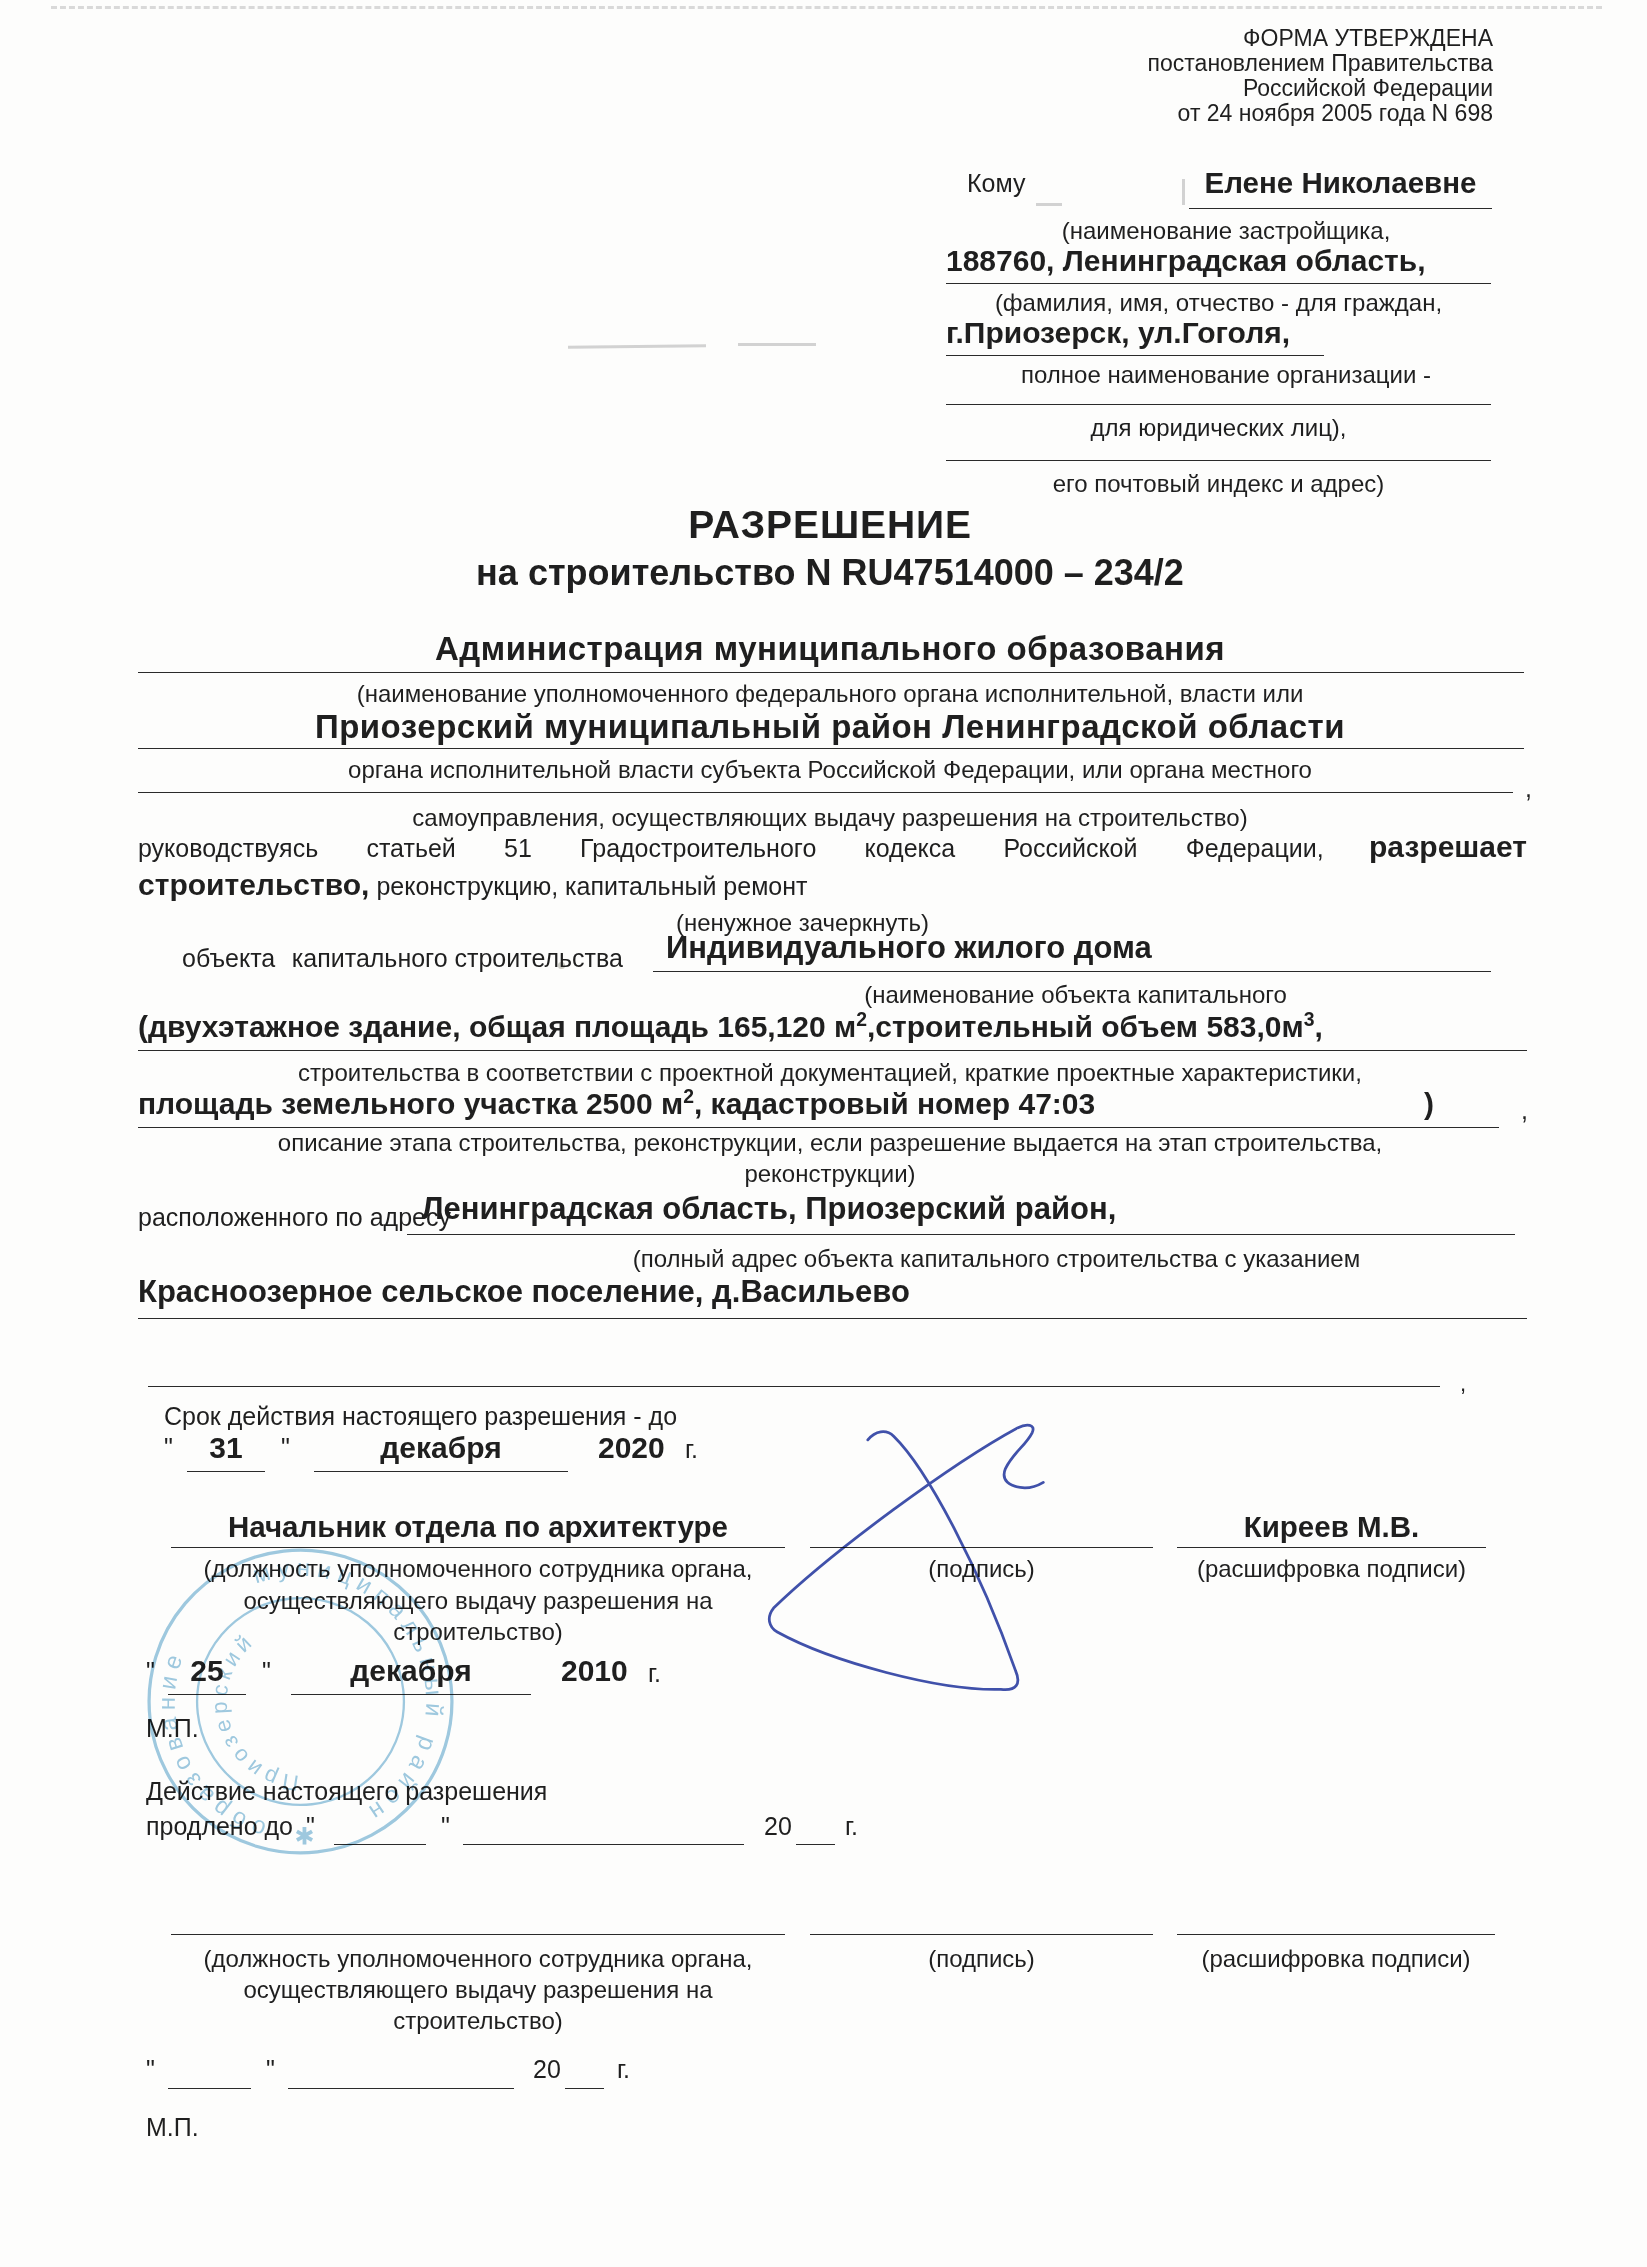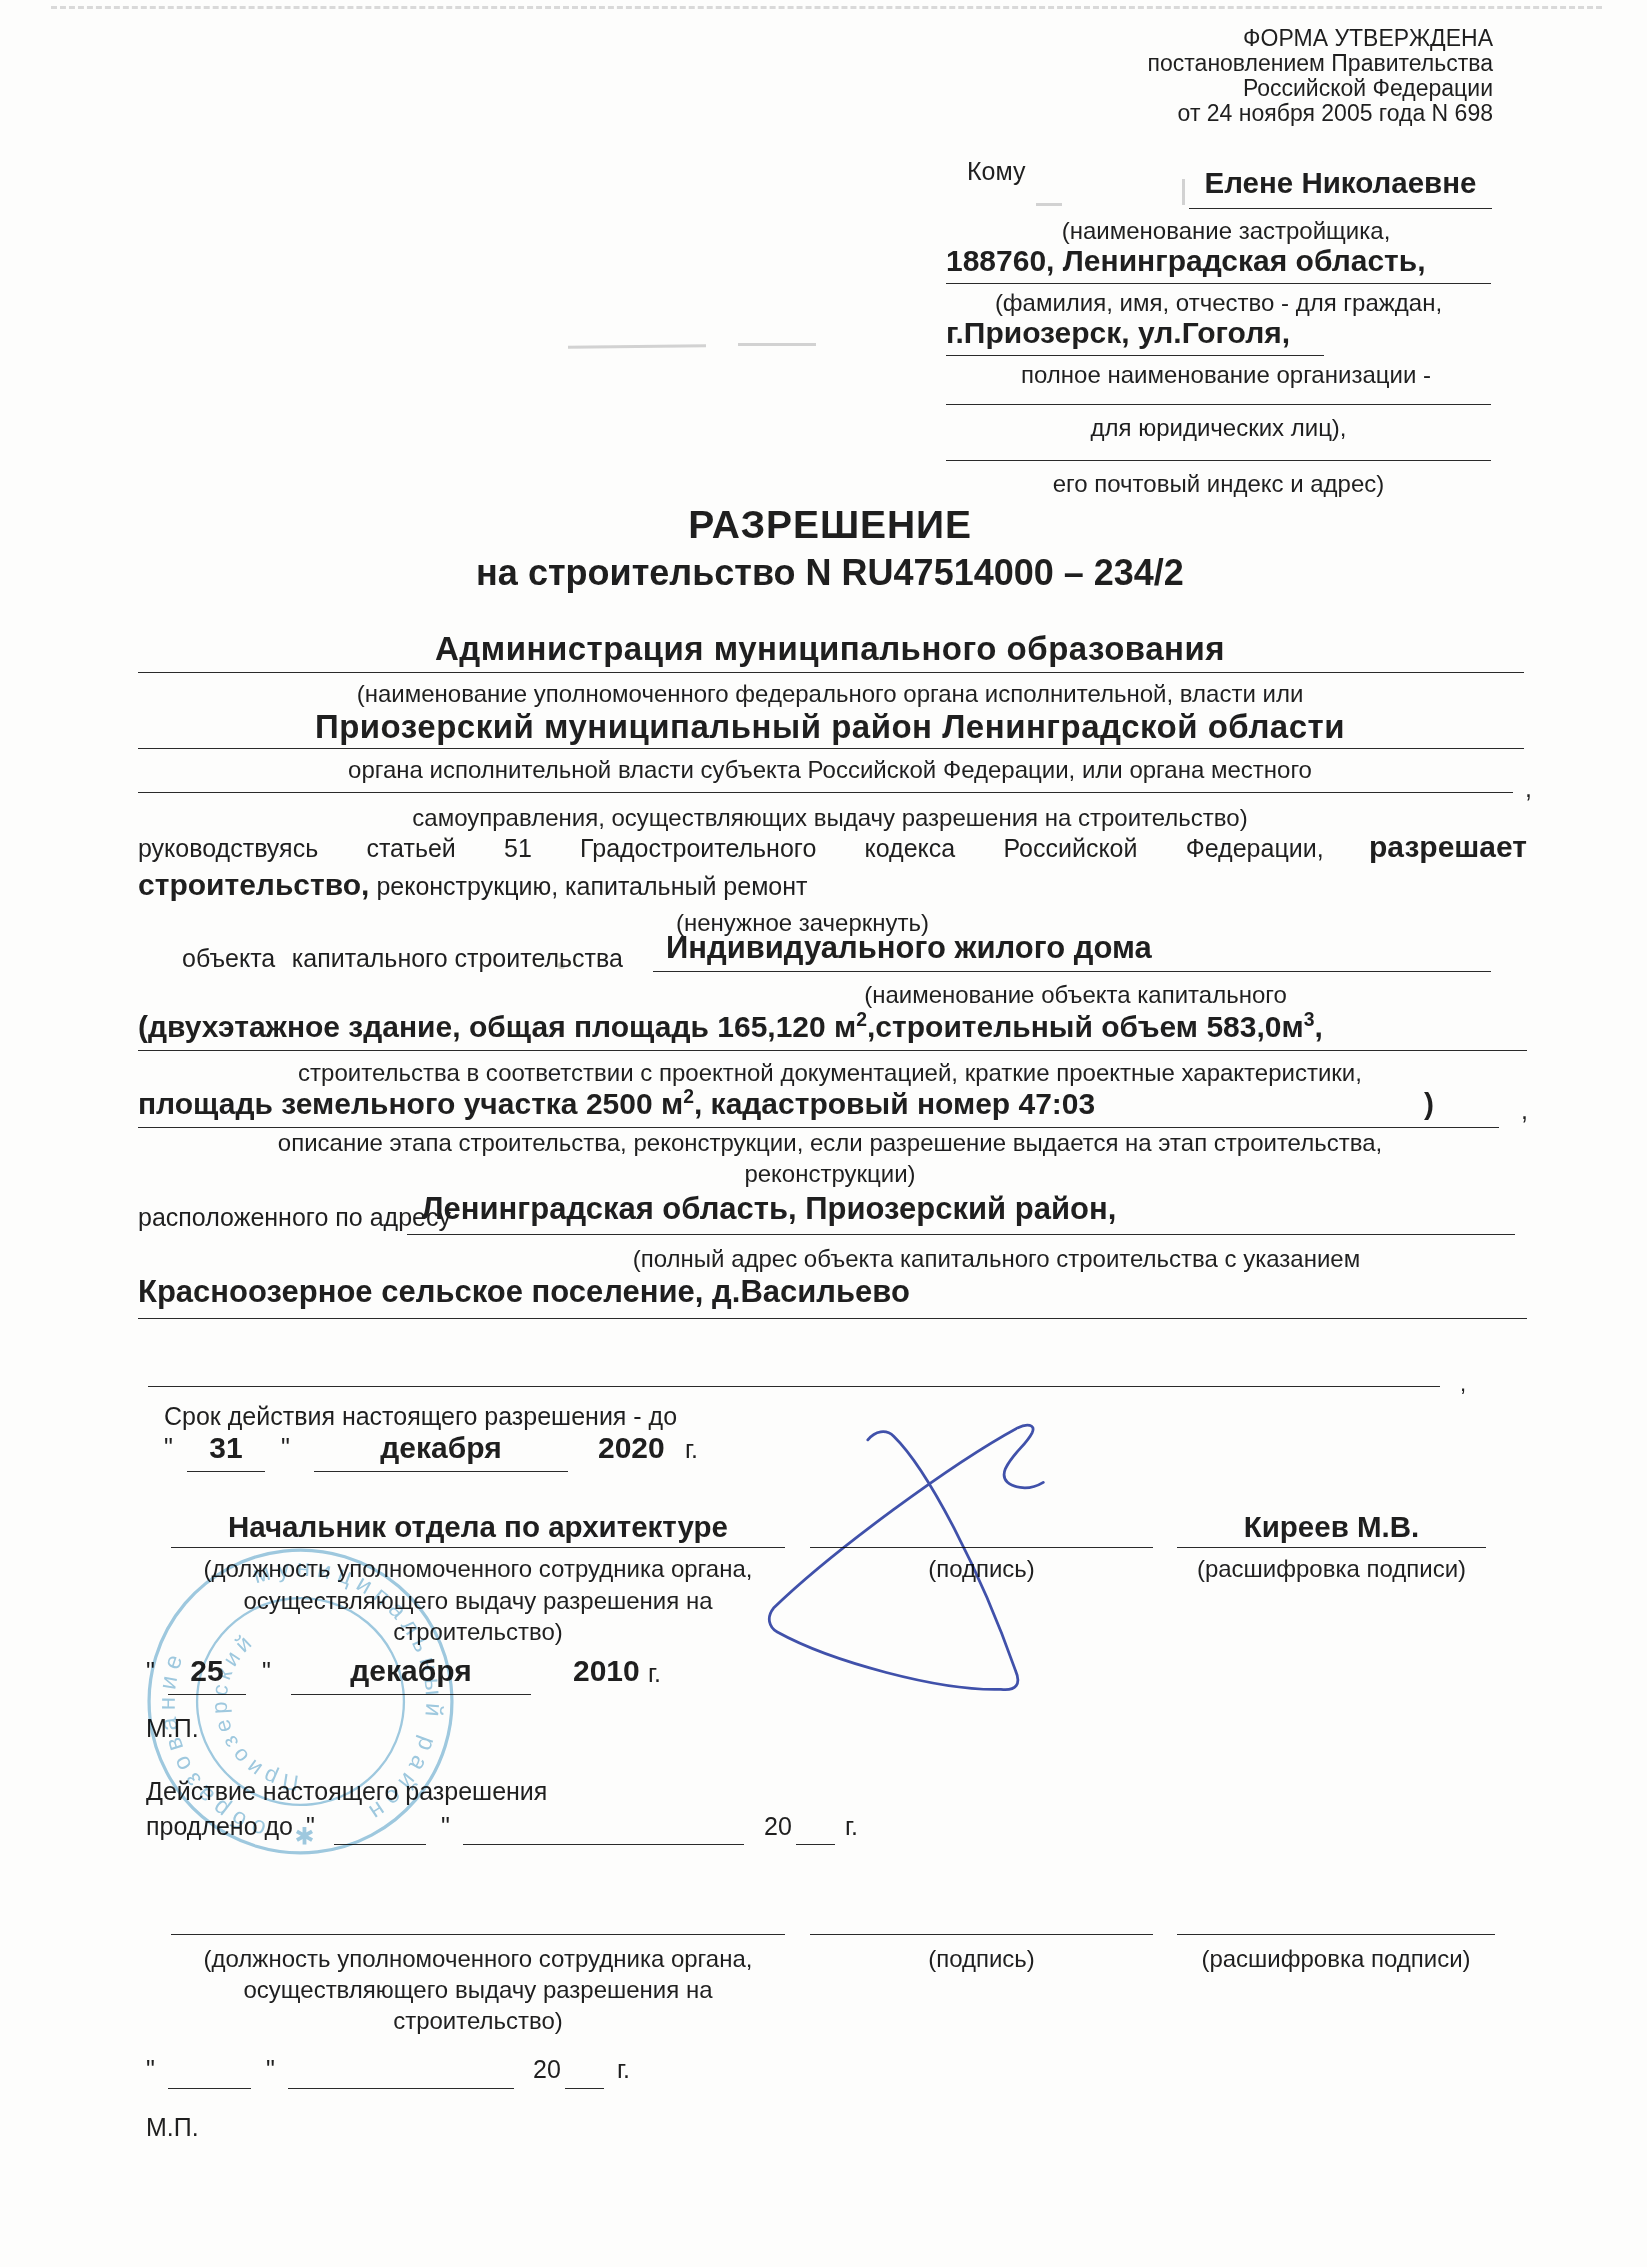--- a/index.html
+++ b/index.html
@@ -36,21 +36,21 @@
   <div class="abs artifact" style="left:1182px;top:179px;width:2.8px;height:26px;"></div>
   <div class="abs artifact" style="left:558px;top:962px;width:6.5px;height:7.4px;border-radius:50%;background:#9b9b8d;"></div>
 
   <div class="abs rt" style="left:923px;top:26px;width:570px;font-size:23px;line-height:25px;">
     <div>ФОРМА УТВЕРЖДЕНА</div>
     <div>постановлением Правительства</div>
     <div>Российской Федерации</div>
     <div>от 24 ноября 2005 года N 698</div>
   </div>
 
-  <div class="abs t" style="left:967px;top:156px;">Кому</div>
+  <div class="abs t" style="left:967px;top:168px;">Кому</div>
   <div class="abs ul ctr" style="left:1189px;top:166px;width:303px;height:42px;font-weight:700;font-size:29.5px;">Елене Николаевне</div>
   <div class="abs c ctr" style="left:960px;top:216px;width:532px;">(наименование застройщика,</div>
   <div class="abs ul bv" style="left:946px;top:242px;width:545px;height:41px;">188760, Ленинградская область,</div>
   <div class="abs c ctr" style="left:946px;top:288px;width:545px;">(фамилия, имя, отчество - для граждан,</div>
   <div class="abs ul bv" style="left:946px;top:314px;width:378px;height:41px;">г.Приозерск, ул.Гоголя,</div>
   <div class="abs c ctr" style="left:960px;top:360px;width:532px;">полное наименование организации -</div>
   <div class="abs hr" style="left:946px;top:404px;width:545px;"></div>
   <div class="abs c ctr" style="left:946px;top:413px;width:545px;">для юридических лиц),</div>
   <div class="abs hr" style="left:946px;top:460px;width:545px;"></div>
   <div class="abs c ctr" style="left:946px;top:469px;width:545px;">его почтовый индекс и адрес)</div>
@@ -121,21 +121,21 @@
   <div class="abs c ctr" style="left:810px;top:1554px;width:343px;">(подпись)</div>
 
   <div class="abs ctr" style="left:1177px;top:1510px;width:309px;font-weight:700;font-size:29.5px;">Киреев М.В.</div>
   <div class="abs hr" style="left:1177px;top:1547px;width:309px;"></div>
   <div class="abs c ctr" style="left:1177px;top:1554px;width:309px;">(расшифровка подписи)</div>
 
   <div class="abs t" style="left:146px;top:1656px;">"</div>
   <div class="abs ul ctr bv" style="left:168px;top:1652px;width:78px;height:42px;">25</div>
   <div class="abs t" style="left:262px;top:1656px;">"</div>
   <div class="abs ul ctr bv" style="left:291px;top:1652px;width:240px;height:42px;">декабря</div>
-  <div class="abs bv" style="left:561px;top:1652px;margin-left:12px;">2010</div>
+  <div class="abs bv" style="left:561px;top:1652px;">2010</div>
   <div class="abs t" style="left:648px;top:1658px;">г.</div>
   <div class="abs t" style="left:146px;top:1713px;">М.П.</div>
 
   <div class="abs t" style="left:146px;top:1776px;">Действие настоящего разрешения</div>
   <div class="abs t" style="left:146px;top:1811px;">продлено до</div>
   <div class="abs t" style="left:306px;top:1811px;">"</div>
   <div class="abs hr" style="left:334px;top:1844px;width:92px;"></div>
   <div class="abs t" style="left:441px;top:1811px;">"</div>
   <div class="abs hr" style="left:463px;top:1844px;width:281px;"></div>
   <div class="abs t" style="left:764px;top:1811px;">20</div>

